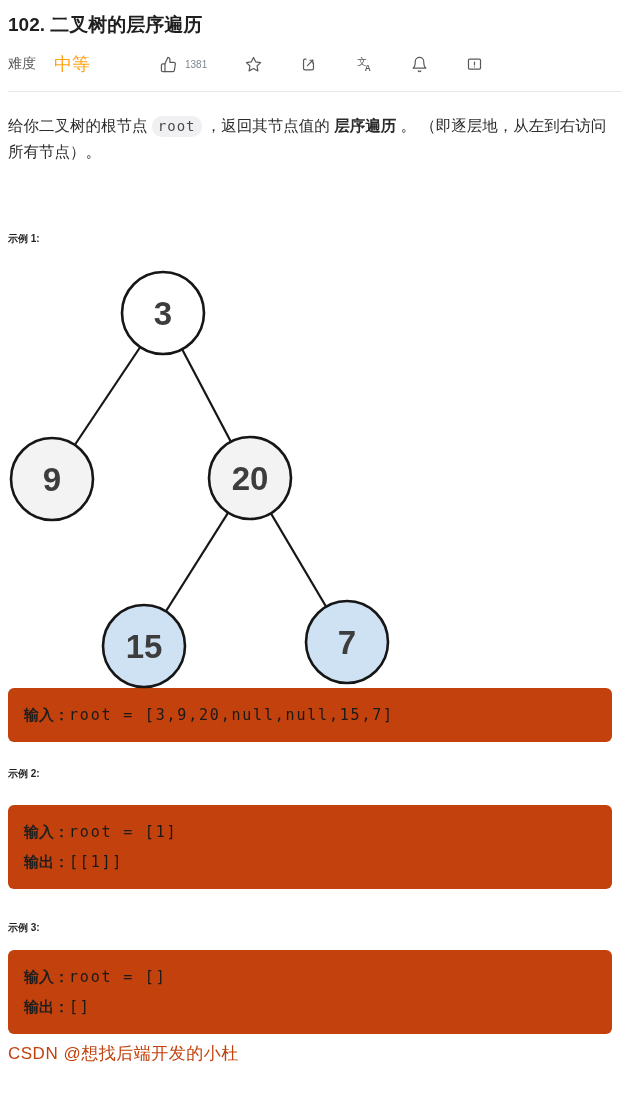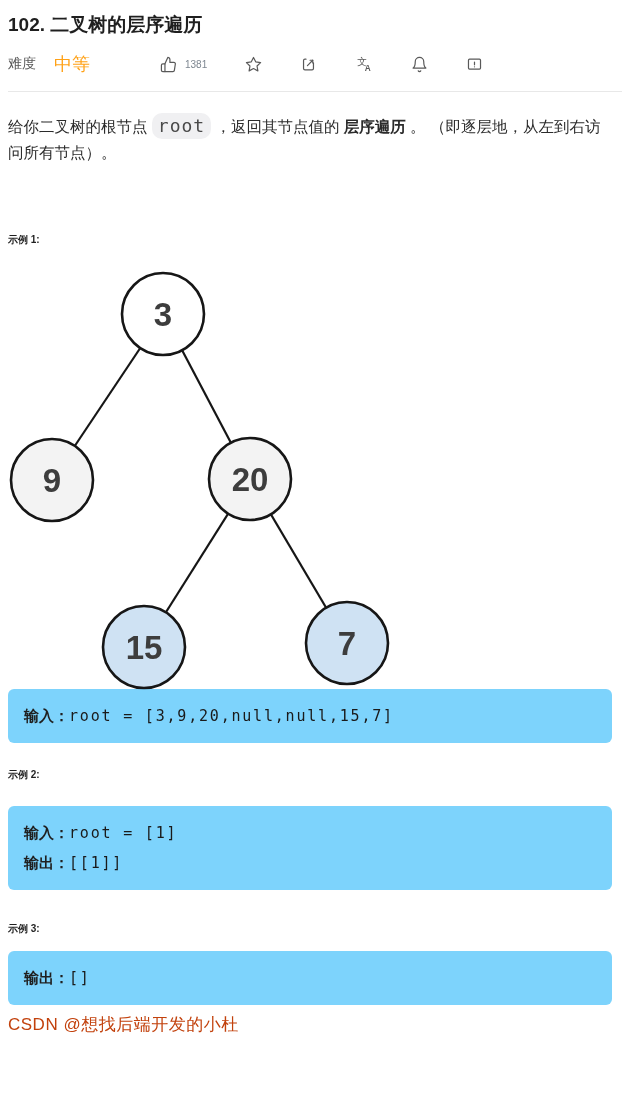--- a/index.html
+++ b/index.html
@@ -25,34 +25,34 @@
     color:#595959; cursor:pointer;
   }
   .icon-btn svg, .like-group svg { display:block; }
   .divider { border:none; border-top:1px solid #e8e8e8; margin-top:16px; }
   .description {
     margin-top:21px; padding-right:14px;
     font-size:15.5px; line-height:26px; color:#2b2b2b;
   }
   .inline-code {
     font-family:"DejaVu Sans Mono","Liberation Mono",monospace;
-    font-size:18px; letter-spacing:1px; color:#4a4a4a;
+    font-size:14px; letter-spacing:1px; color:#4a4a4a;
     background:#f0f0f2; border-radius:10px; padding:2px 6px 3px;
   }
   .example-heading { font-size:10px; line-height:22px; font-weight:700; color:#1f1f1f; }
   .ex1 { margin-top:63px; }
   .ex2 { margin-top:21px; }
   .ex3 { margin-top:28px; }
   .tree-svg { display:block; margin-top:15px; }
   .tree-svg text {
     font-family:"Liberation Sans","DejaVu Sans",sans-serif;
     font-size:33px; font-weight:700; fill:#3d3d3d;
   }
   .code-block {
-    background:#7dd3fc; border-radius:6px;
+    background:#c2410c; border-radius:6px;
     padding:12px 16px; margin-right:10px;
   }
   .block1 { margin-top:-2px; }
   .block2 { margin-top:20px; }
   .block3 { margin-top:11px; }
   .code-line { line-height:29px; white-space:pre; }
   .code-label { font-weight:700; font-size:15px; color:#1f1f1f; }
   .code-value {
     font-family:"DejaVu Sans Mono","Liberation Mono",monospace;
     font-size:15px; letter-spacing:1.8px; color:#1a1a1a;
@@ -168,16 +168,17 @@
 <h3 class="example-heading ex2">示例 2:</h3>
 
 <div class="code-block block2">
   <div class="code-line"><span class="code-label">输入：</span><span class="code-value">root = [1]</span></div>
   <div class="code-line"><span class="code-label">输出：</span><span class="code-value">[[1]]</span></div>
 </div>
 
 <h3 class="example-heading ex3">示例 3:</h3>
 
 <div class="code-block block3">
+  <div class="code-line"><span class="code-label">输入：</span><span class="code-value">root = []</span></div>
   <div class="code-line"><span class="code-label">输出：</span><span class="code-value">[]</span></div>
 </div>
 
 <div class="watermark">CSDN @想找后端开发的小杜</div>
 
 </body></html>

